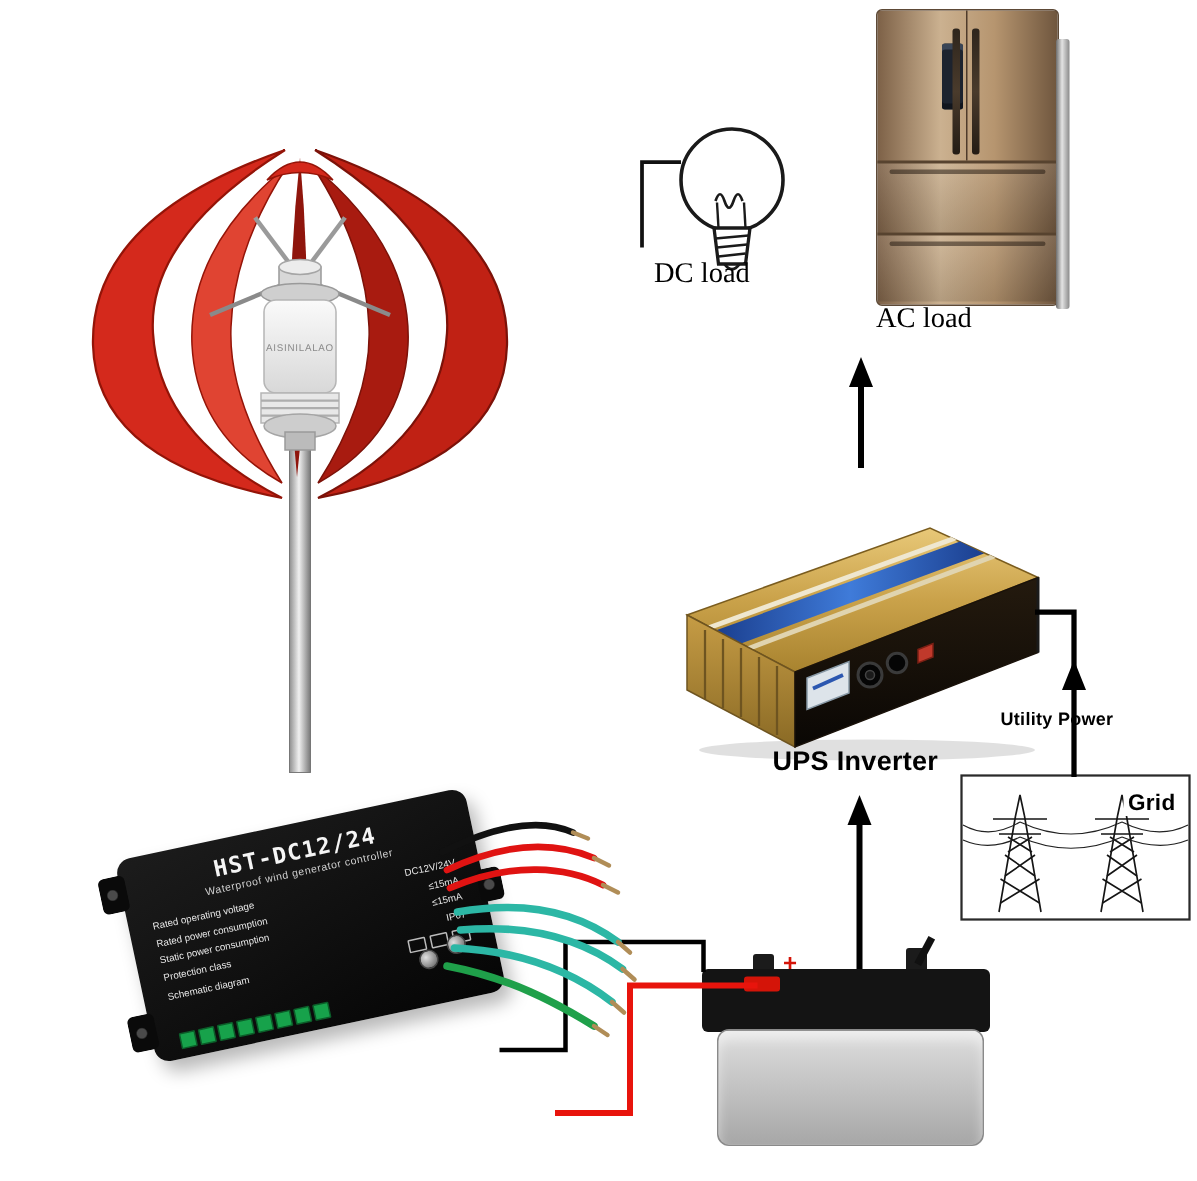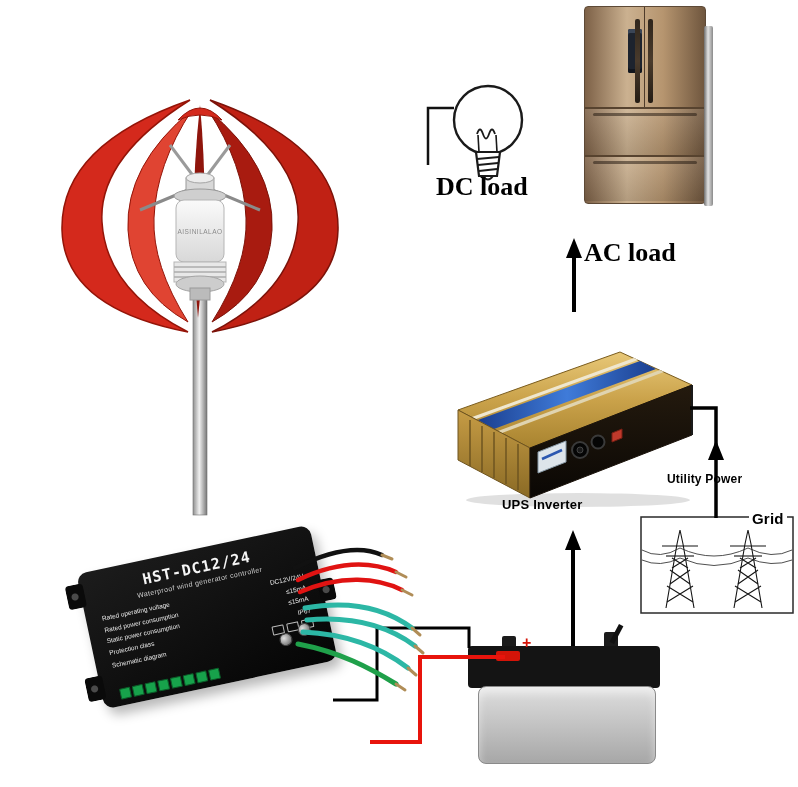--- a/index.html
+++ b/index.html
@@ -1,27 +1,27 @@
 <!DOCTYPE html>
 <html><head>
 <meta charset="utf-8">
 <style>
   html,body{margin:0;padding:0;background:#fff;font-family:"Liberation Sans",sans-serif;}
   .stage{position:relative;width:798px;height:787px;background:#fff;overflow:hidden;}
   .abs{position:absolute;}
 
   
   .lbl{position:absolute;color:#000;white-space:nowrap;z-index:6;}
-  .lbl-serif{font-family:"Liberation Serif",serif;font-weight:700;font-size:26px;}
+  .lbl-serif{font-family:"Liberation Serif",serif;font-weight:400;font-size:19px;}
   .lbl-sans{font-weight:700;font-size:18px;letter-spacing:.2px;}
   .lbl-dc{left:436px;top:172px;}
-  .lbl-ac{left:584px;top:202px;margin-top:36px;}
-  .lbl-ups{left:502px;top:497px;font-size:13px;}
+  .lbl-ac{left:584px;top:202px;}
+  .lbl-ups{left:515px;top:497px;font-size:18px;}
   .lbl-utility{left:667px;top:472px;font-size:12px;}
-  .lbl-grid{left:749px;top:510px;font-size:15px;background:#fff;padding:0 3px;}
+  .lbl-grid{left:749px;top:527px;font-size:15px;background:#fff;padding:0 3px;}
   .lbl-battery{left:502px;top:761px;font-size:18px;}
 
   
   .turbine-svg{left:40px;top:60px;z-index:1;}
   .bulb-svg{left:415px;top:78px;z-index:2;}
   .inverter-svg{left:438px;top:338px;z-index:2;}
   .grid-svg{left:640px;top:516px;z-index:2;}
   .overlay-svg{left:0;top:0;z-index:5;pointer-events:none;}
 
   

